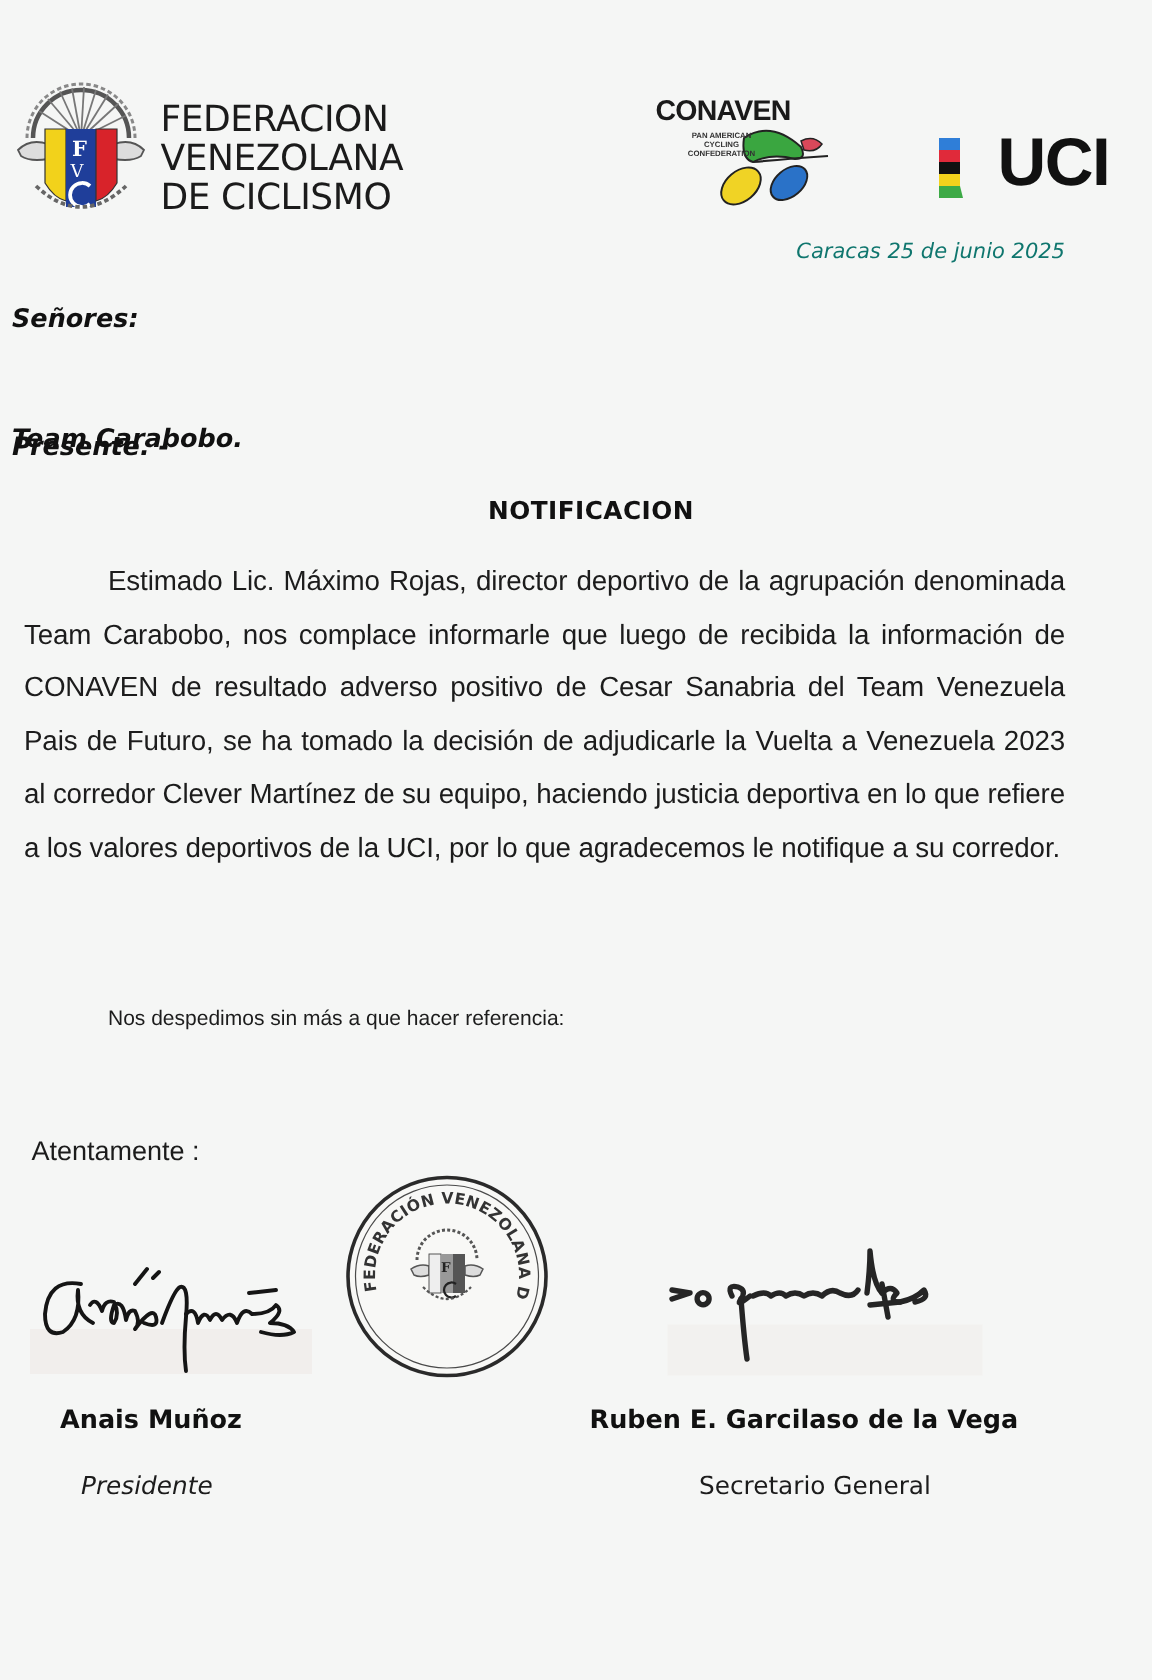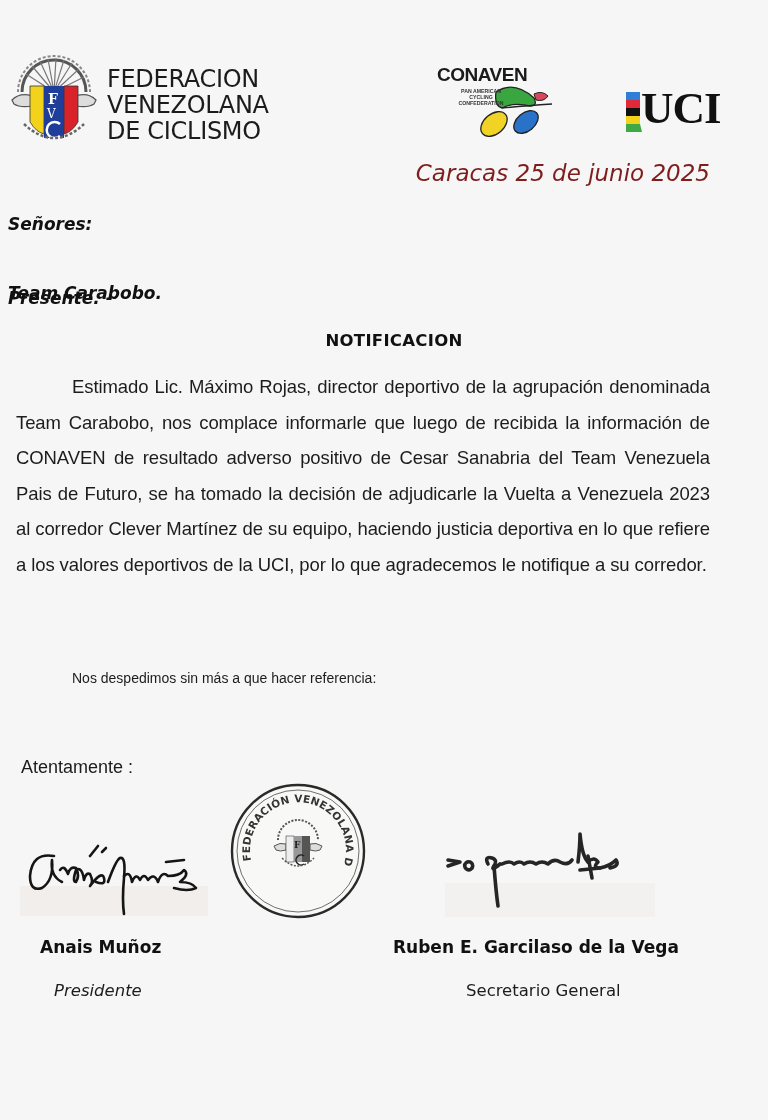--- a/index.html
+++ b/index.html
@@ -46,47 +46,48 @@
     line-height: 6px;
     font-weight: bold;
     color: #333;
     text-align: center;
     width: 48px;
   }
 
   #uci-logo { left: 626px; top: 88px; width: 128px; height: 46px; }
   #uci-text {
     left: 641px; top: 82px;
-    font-family: Liberation Serif, serif;
+    font-family: Liberation Sans, sans-serif;
     font-weight: bold;
     font-size: 45px;
     letter-spacing: -1px;
     line-height: 52px;
     color: #111;
+    padding-left: 24px;
   }
 
   
   #date {
     right: 58px; top: 160px;
     font-family: "DejaVu Sans", sans-serif;
     font-style: italic;
-    font-size: 23px;
-    color: #7f1d1d;
+    font-size: 14px;
+    color: #0f766e;
   }
 
   
   .addr {
     left: 8px;
     font-family: "DejaVu Sans", sans-serif;
     font-style: italic;
     font-weight: bold;
     font-size: 17px;
     color: #111;
   }
-  #addr-0 { top: 214px; text-align: center; }
+  #addr-0 { top: 203px; text-align: center; }
   #addr-1 { top: 246px; margin-top: 37px; }
   #addr-2 { top: 288px; }
 
   
   #subject {
     left: 0; width: 788px; top: 331px;
     text-align: center;
     font-family: "DejaVu Sans", sans-serif;
     font-weight: bold;
     font-size: 16.5px;

